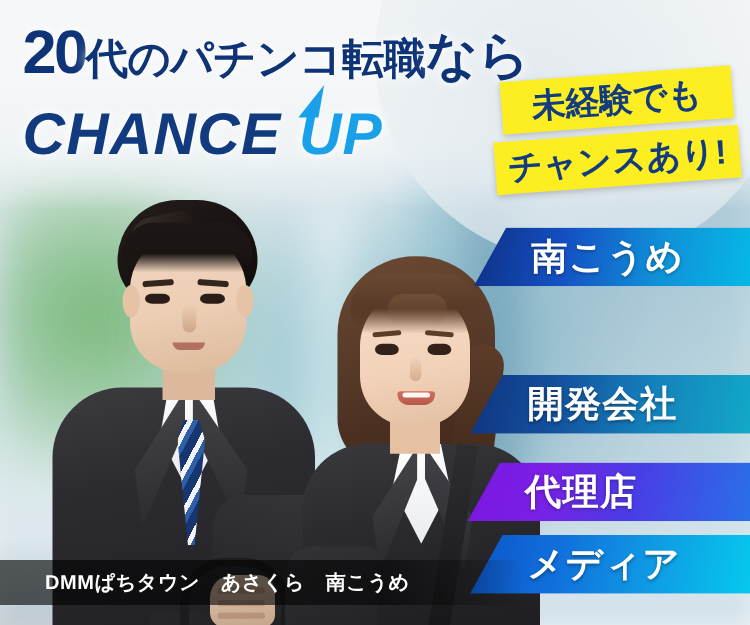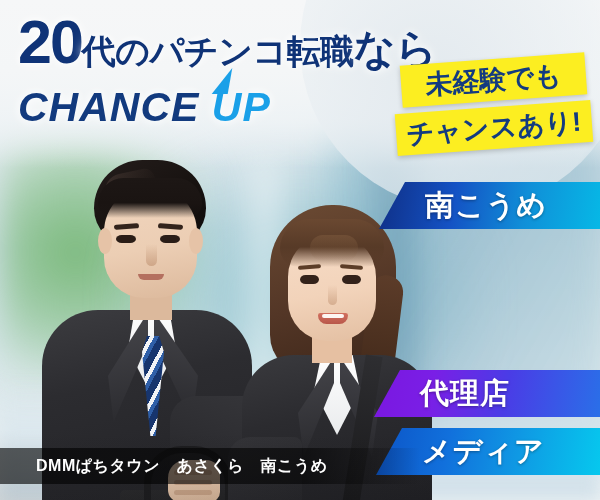--- a/index.html
+++ b/index.html
@@ -214,26 +214,26 @@
   
   .headline{
     position:absolute;left:18px;top:18px;width:460px;
     color:#0f3377;
     font-weight:900;
     letter-spacing:-.5px;
     text-shadow:0 0 7px rgba(255,255,255,.95),0 0 14px rgba(255,255,255,.8);
     white-space:nowrap;
   }
   .hl-line1{font-size:41px;line-height:48px;}
-  .hl-line1 .num{font-size:61px;letter-spacing:-2px;}
+  .hl-line1 .num{font-size:49px;letter-spacing:-2px;}
   .hl-line1 .sm{font-size:34px;}
 
   .logo{
     position:absolute;left:18px;top:70px;
-    font-size:41px;line-height:74px;font-weight:900;font-style:italic;
+    font-size:47px;line-height:74px;font-weight:900;font-style:italic;
     letter-spacing:1px;white-space:nowrap;
     text-shadow:0 0 8px rgba(255,255,255,.95),0 0 16px rgba(255,255,255,.75);
   }
   .logo .c-dark{color:#123a7e;}
   .logo .c-up{color:#1aa0e8;position:relative;display:inline-block;}
   .logo .arrow{
     position:absolute;left:2px;top:-2px;width:0;height:0;
     border-left:16px solid transparent;border-bottom:26px solid #1aa0e8;
     transform:skewX(-10deg);
   }
@@ -356,20 +356,23 @@
   <div class="badge" id="badge1">
     <span>未経験でも</span>
   </div>
   <div class="badge" id="badge2">
     <span>チャンスあり!</span>
   </div>
 
   <div class="cat" id="cat0">
     <span>南こうめ</span>
   </div>
+  <div class="cat" id="cat2">
+    <span>開発会社</span>
+  </div>
   <div class="cat" id="cat4">
     <span>メディア</span>
   </div>
   <div class="cat" id="cat3">
     <span>代理店</span>
   </div>
 
   <div class="caption">
     <span>DMMぱちタウン　あさくら　南こうめ</span>
   </div>

